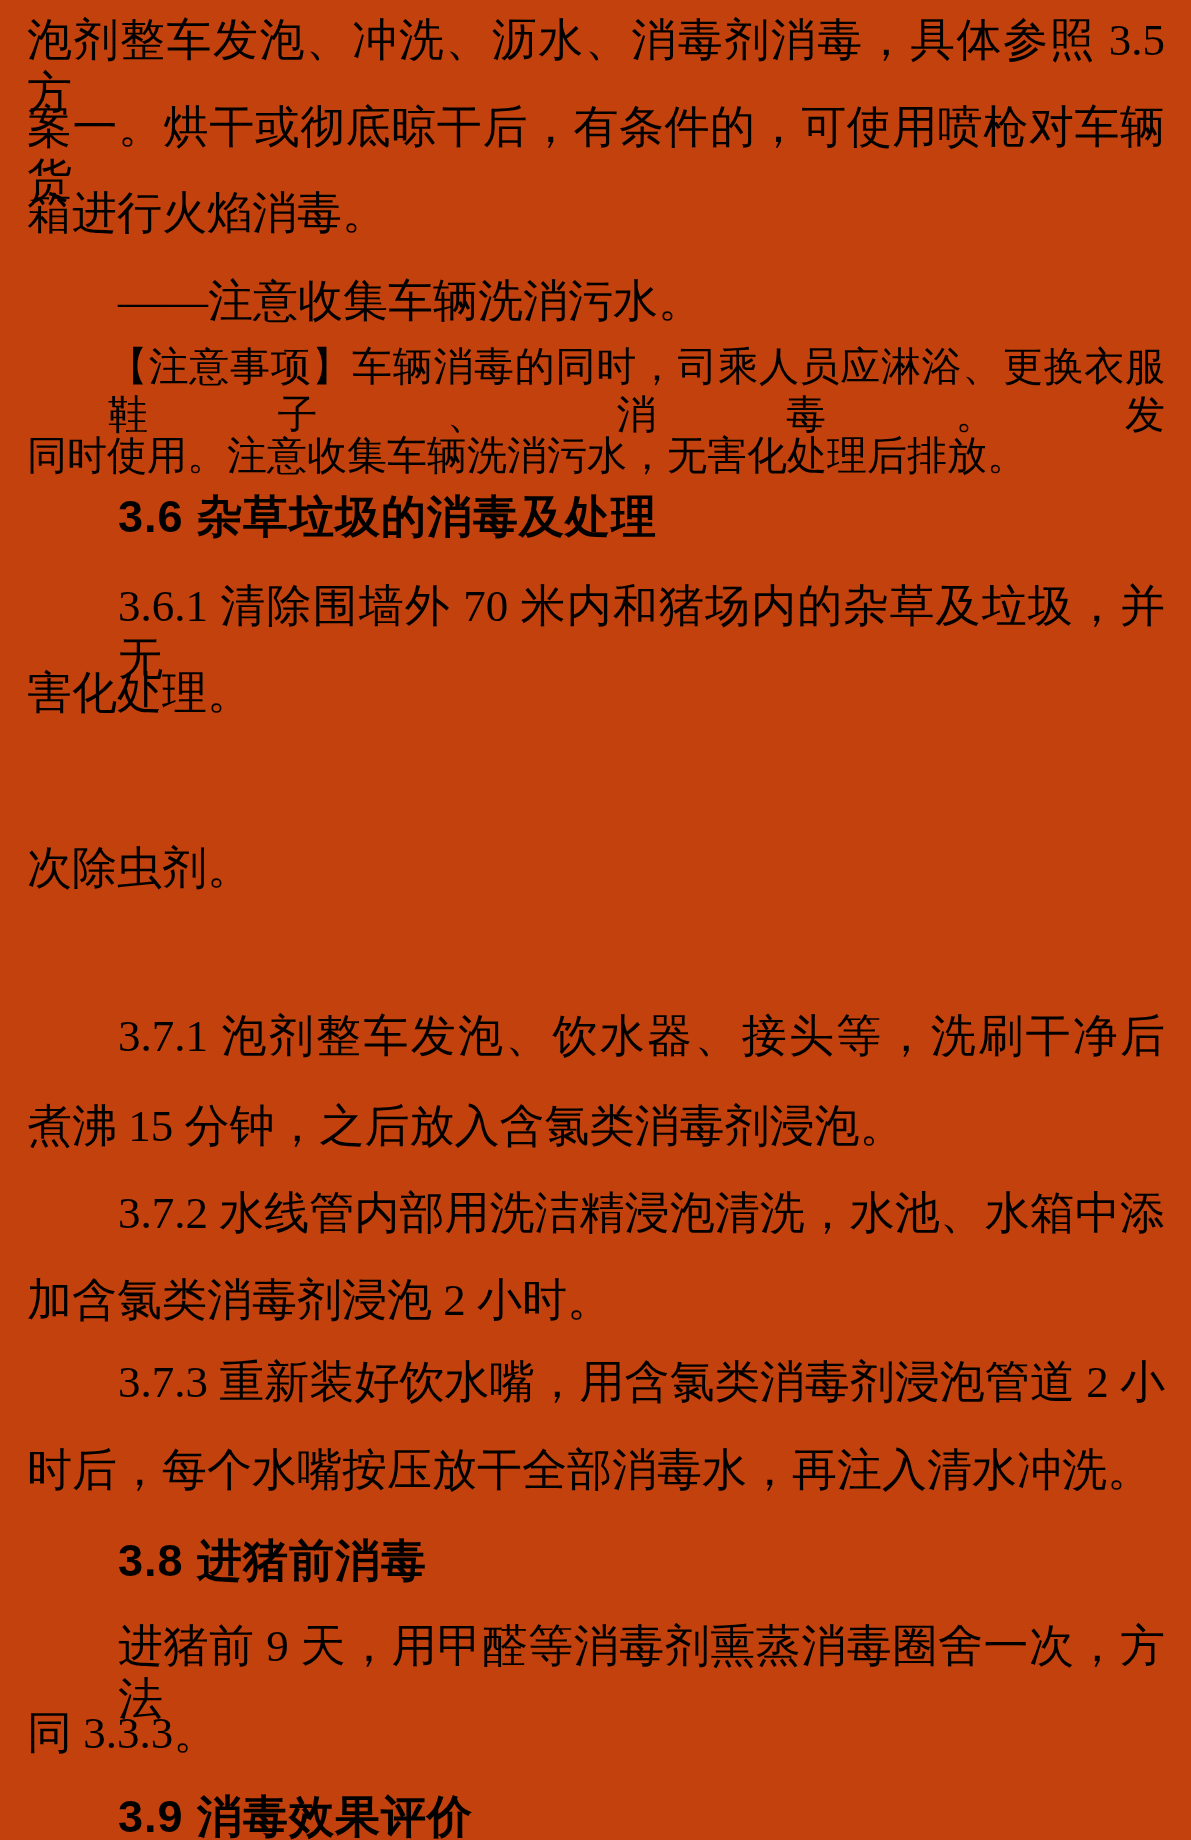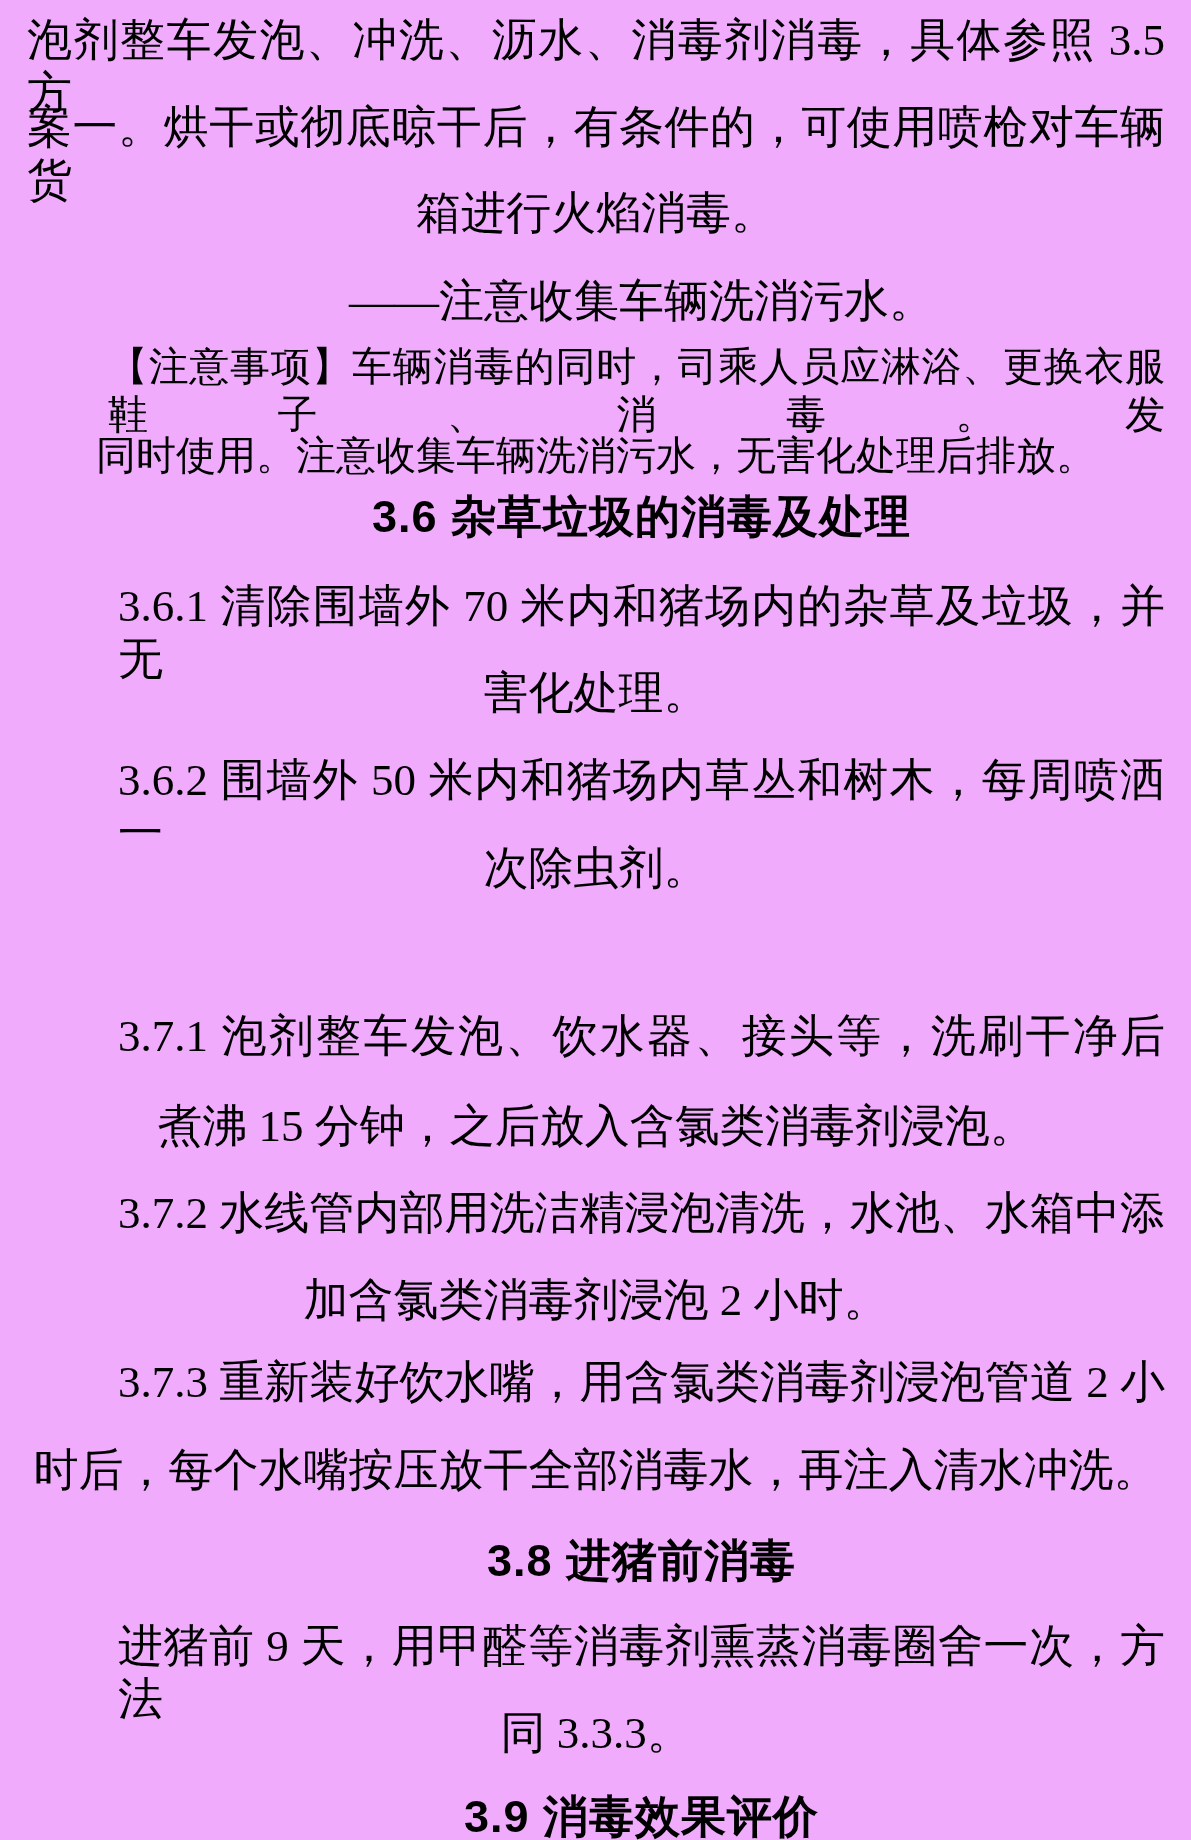--- a/index.html
+++ b/index.html
@@ -10,41 +10,41 @@
     width: 1191px;
     height: 1840px;
     position: relative;
     background: #ffffff;
     color: #000000;
     overflow: hidden;
   }
   .page {
     position: absolute;
     inset: 0;
-    background: #f0abfc;
+    background: #c2410c;
   }
   .line {
     position: absolute;
     left: 27px;
     width: 1138px;
     font-family: "Liberation Serif", "DejaVu Serif", serif;
     font-size: 45px;
     line-height: 1.18;
     color: #000000;
     word-break: break-all;
     text-justify: inter-character;
   }
   
   .fill {
     text-align: justify;
     text-align-last: justify;
   }
   
   .end {
-    text-align: center;
+    text-align: left;
   }
   
   .indent {
     padding-left: 91px;
     width: 1047px;
   }
   
   .note {
     font-size: 40px;
     line-height: 1.2;
@@ -70,21 +70,20 @@
   <div class="line end" style="top:187px">箱进行火焰消毒。</div>
 
   <div class="line end indent" style="top:275px">——注意收集车辆洗消污水。</div>
 
   <div class="line note fill indent" style="top:343px">【注意事项】车辆消毒的同时，司乘人员应淋浴、更换衣服鞋子、消毒。发</div>
   <div class="line note end" style="top:432px">同时使用。注意收集车辆洗消污水，无害化处理后排放。</div>
 
   <div class="line heading end indent" style="top:490px">3.6 杂草垃圾的消毒及处理</div>
   <div class="line fill indent" style="top:580px">3.6.1 清除围墙外 70 米内和猪场内的杂草及垃圾，并无</div>
   <div class="line end" style="top:667px">害化处理。</div>
-  <div class="line fill indent" style="top:754px">3.6.2 围墙外 50 米内和猪场内草丛和树木，每周喷洒一</div>
   <div class="line end" style="top:842px">次除虫剂。</div>
 
   <div class="line fill indent" style="top:1010px">3.7.1 泡剂整车发泡、饮水器、接头等，洗刷干净后</div>
   <div class="line end" style="top:1100px">煮沸 15 分钟，之后放入含氯类消毒剂浸泡。</div>
   <div class="line fill indent" style="top:1187px">3.7.2 水线管内部用洗洁精浸泡清洗，水池、水箱中添</div>
   <div class="line end" style="top:1274px">加含氯类消毒剂浸泡 2 小时。</div>
   <div class="line fill indent" style="top:1356px">3.7.3 重新装好饮水嘴，用含氯类消毒剂浸泡管道 2 小</div>
   <div class="line end" style="top:1444px">时后，每个水嘴按压放干全部消毒水，再注入清水冲洗。</div>
 
   <div class="line heading end indent" style="top:1534px">3.8 进猪前消毒</div>

